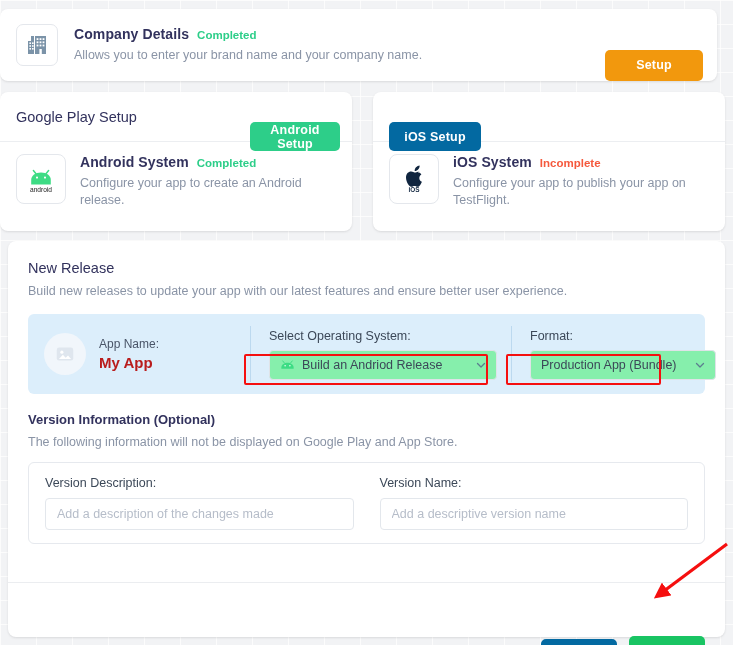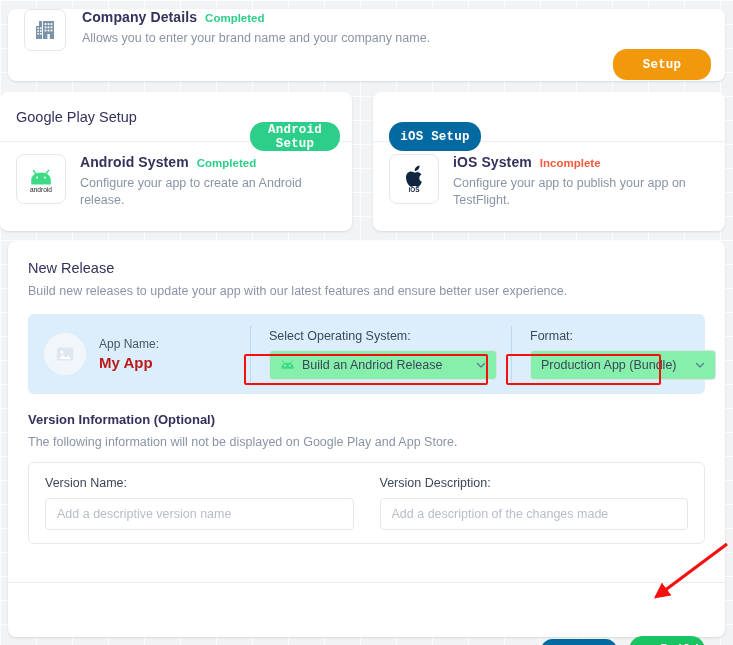--- a/index.html
+++ b/index.html
@@ -24,23 +24,23 @@
   
   .card {
     background: #ffffff;
     border-radius: 8px;
     box-shadow: 0 1px 3px rgba(0,0,0,0.07), 0 1px 2px rgba(0,0,0,0.04);
   }
 
   
   .company-card {
     position: absolute;
-    left: 8px; top: 9px;
+    left: 0; top: 9px;
     width: 717px; height: 72px;
-    display: flex; align-items: flex-start;
+    display: flex; align-items: center;
     padding: 0 14px 0 16px;
   }
   .icon-tile {
     width: 42px; height: 42px;
     border: 1px solid #e4e7ec;
     border-radius: 7px;
     display: flex; align-items: center; justify-content: center;
     flex: none;
     background: #fff;
   }
@@ -48,22 +48,22 @@
   .title-line { display: flex; align-items: baseline; gap: 8px; }
   .title-strong {
     font-size: 14px; font-weight: bold; color: #32325d; letter-spacing: .1px;
   }
   .badge-completed { font-size: 11.5px; font-weight: bold; color: #2dce89; }
   .badge-incomplete { font-size: 11.5px; font-weight: bold; color: #f5593d; }
   .sub-desc {
     margin-top: 5px; font-size: 12.5px; color: #8a94a6; line-height: 1.35;
   }
   .btn {
-    border: none; border-radius: 14px; cursor: pointer;
-    font-family: Liberation Mono, monospace;
+    border: none; border-radius: 5px; cursor: pointer;
+    font-family: Liberation Sans, sans-serif;
     font-weight: bold; color: #fff; letter-spacing: .2px; margin-top: 40px;
   }
   .btn-setup {
     background: #f2980d;
     width: 98px; height: 31px; font-size: 12.5px; flex: none;
   }
 
   
   .store-card { position: absolute; top: 92px; width: 352px; height: 139px; padding: 0; }
   .store-left { left: 0; }
@@ -338,26 +338,26 @@
       </div>
     </div>
 
     <div class="version-head">
       <h3>Version Information (Optional)</h3>
       <p>The following information will not be displayed on Google Play and App Store.</p>
     </div>
 
     <div class="version-panel">
       <div class="vfield">
+        <span class="flabel">Version Description:</span>
+        <input type="text" placeholder="Add a description of the changes made" value="" style="">
+      </div>
+      <div class="vfield">
         <span class="flabel">Version Name:</span>
         <input type="text" placeholder="Add a descriptive version name" value="" style="">
-      </div>
-      <div class="vfield">
-        <span class="flabel">Version Description:</span>
-        <input type="text" placeholder="Add a description of the changes made" value="" style="">
       </div>
     </div>
 
     <div class="footer-sep"></div>
 
     <div class="footer-actions">
       <button class="btn btn-cancel">Cancel</button>
       <button class="btn btn-build">Build</button>
     </div>
   </div>

